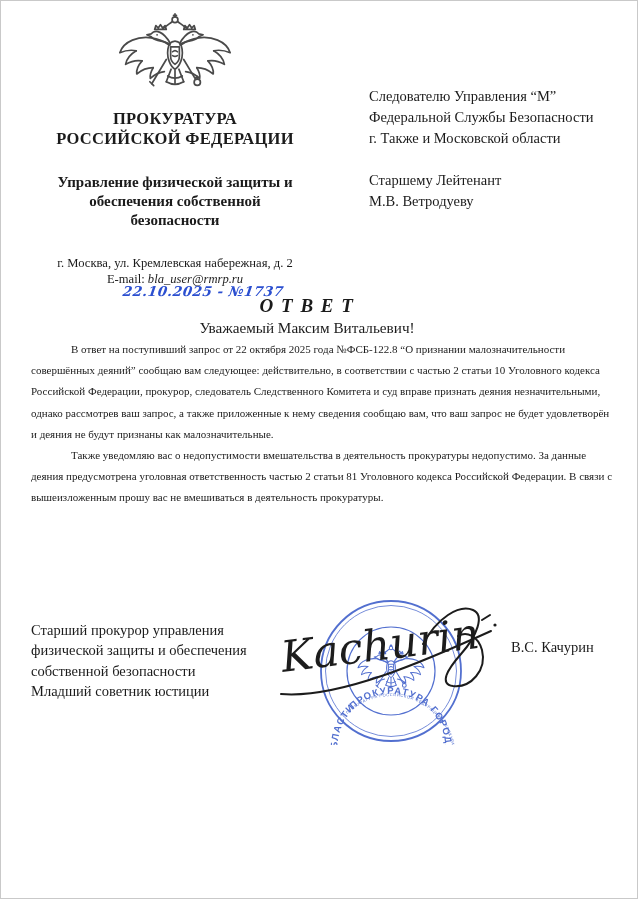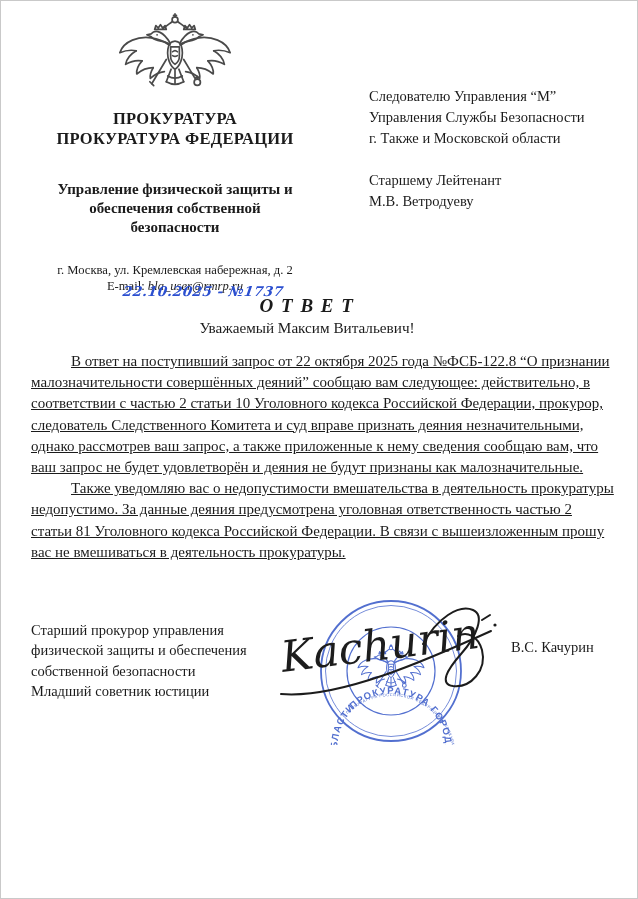--- a/index.html
+++ b/index.html
@@ -14,21 +14,21 @@
     overflow: hidden;
   }
 
   
   .letterhead {
     position: absolute; left: 30px; top: 12px; width: 288px;
     text-align: center;
   }
   .emblem { width: 122px; height: 92px; color: #4a4a4a; }
   .org-line { font-weight: bold; font-size: 16.5px; line-height: 20px; letter-spacing: 0.3px; }
-  .division { font-weight: bold; font-size: 15px; line-height: 19px; margin: 31px auto 0; width: 252px; }
+  .division { font-weight: bold; font-size: 15px; line-height: 19px; margin: 24px auto 0; width: 252px; }
   .hq-address { font-size: 12.6px; line-height: 16px; margin-top: 25px; }
   .email-line { font-size: 12.6px; line-height: 16px; }
   .email-value { font-style: italic; }
 
   
   .addressee {
     position: absolute; left: 368px; top: 85px; width: 245px;
     font-size: 14.5px; line-height: 21px;
   }
   .addressee-gap { height: 21px; }
@@ -42,21 +42,21 @@
     font-size: 13.5px; letter-spacing: 0.5px;
     transform: skewX(-8deg);
   }
 
   
   .title-wrap { position: absolute; left: 0; top: 294px; width: 612px; text-align: center; font-style: italic; }
   .letter-title { font-weight: bold; font-size: 19px; letter-spacing: 1.5px; }
   .greeting { position: absolute; left: 0; top: 318px; width: 612px; text-align: center; font-size: 15.2px; }
 
   
-  .body-text { position: absolute; left: 30px; top: 350px; width: 584px; font-size: 15px; line-height: 21.2px; text-decoration: underline; }
+  .body-text { position: absolute; left: 30px; top: 338px; width: 584px; font-size: 11px; line-height: 21.2px; }
   .body-text p { text-indent: 40px; margin: 0; }
 
   
   .sig-position { position: absolute; left: 30px; top: 619px; font-size: 14.5px; line-height: 20.3px; }
   .sig-name { position: absolute; left: 510px; top: 638px; font-size: 14.5px; }
 
   .stamp { position: absolute; left: 316px; top: 596px; width: 148px; height: 148px; opacity: 0.88; }
   .stamp svg { color: #3b5cc9; }
   .stamp-ring-text { font-family: "Liberation Sans", sans-serif; font-weight: bold; font-size: 9.6px; letter-spacing: 1.1px; fill: #3b5cc9; }
   .stamp-rim-text { font-family: "Liberation Sans", sans-serif; font-size: 4px; letter-spacing: 0.6px; fill: #3b5cc9; }
@@ -119,29 +119,29 @@
   </defs>
 </svg>
 
 <div class="page">
 
   <div class="letterhead">
     <svg class="emblem" viewBox="0 0 240 190">
       <use href="#dbl-eagle"></use>
     </svg>
     <div class="org-line">ПРОКУРАТУРА</div>
-    <div class="org-line">ПРОКУРАТУРА ФЕДЕРАЦИИ</div>
+    <div class="org-line">РОССИЙСКОЙ ФЕДЕРАЦИИ</div>
     <div class="division">Управление физической защиты и обеспечения собственной безопасности</div>
     <div class="hq-address">г. Москва, ул. Кремлевская набережная, д. 2</div>
     <div class="email-line"><span>E-mail:</span> <span class="email-value">bla_user@rmrp.ru</span></div>
   </div>
 
   <div class="addressee">
     <div>Следователю Управления “М”</div>
-    <div>Управления Службы Безопасности</div>
+    <div>Федеральной Службы Безопасности</div>
     <div>г. Также и Московской области</div>
     <div class="addressee-gap"></div>
     <div>Старшему Лейтенант</div>
     <div>М.В. Ветродуеву</div>
   </div>
 
   <div class="ref-number">22.10.2025 - №1737</div>
 
   <div class="title-wrap">
     <div class="letter-title">О Т В Е Т</div>

